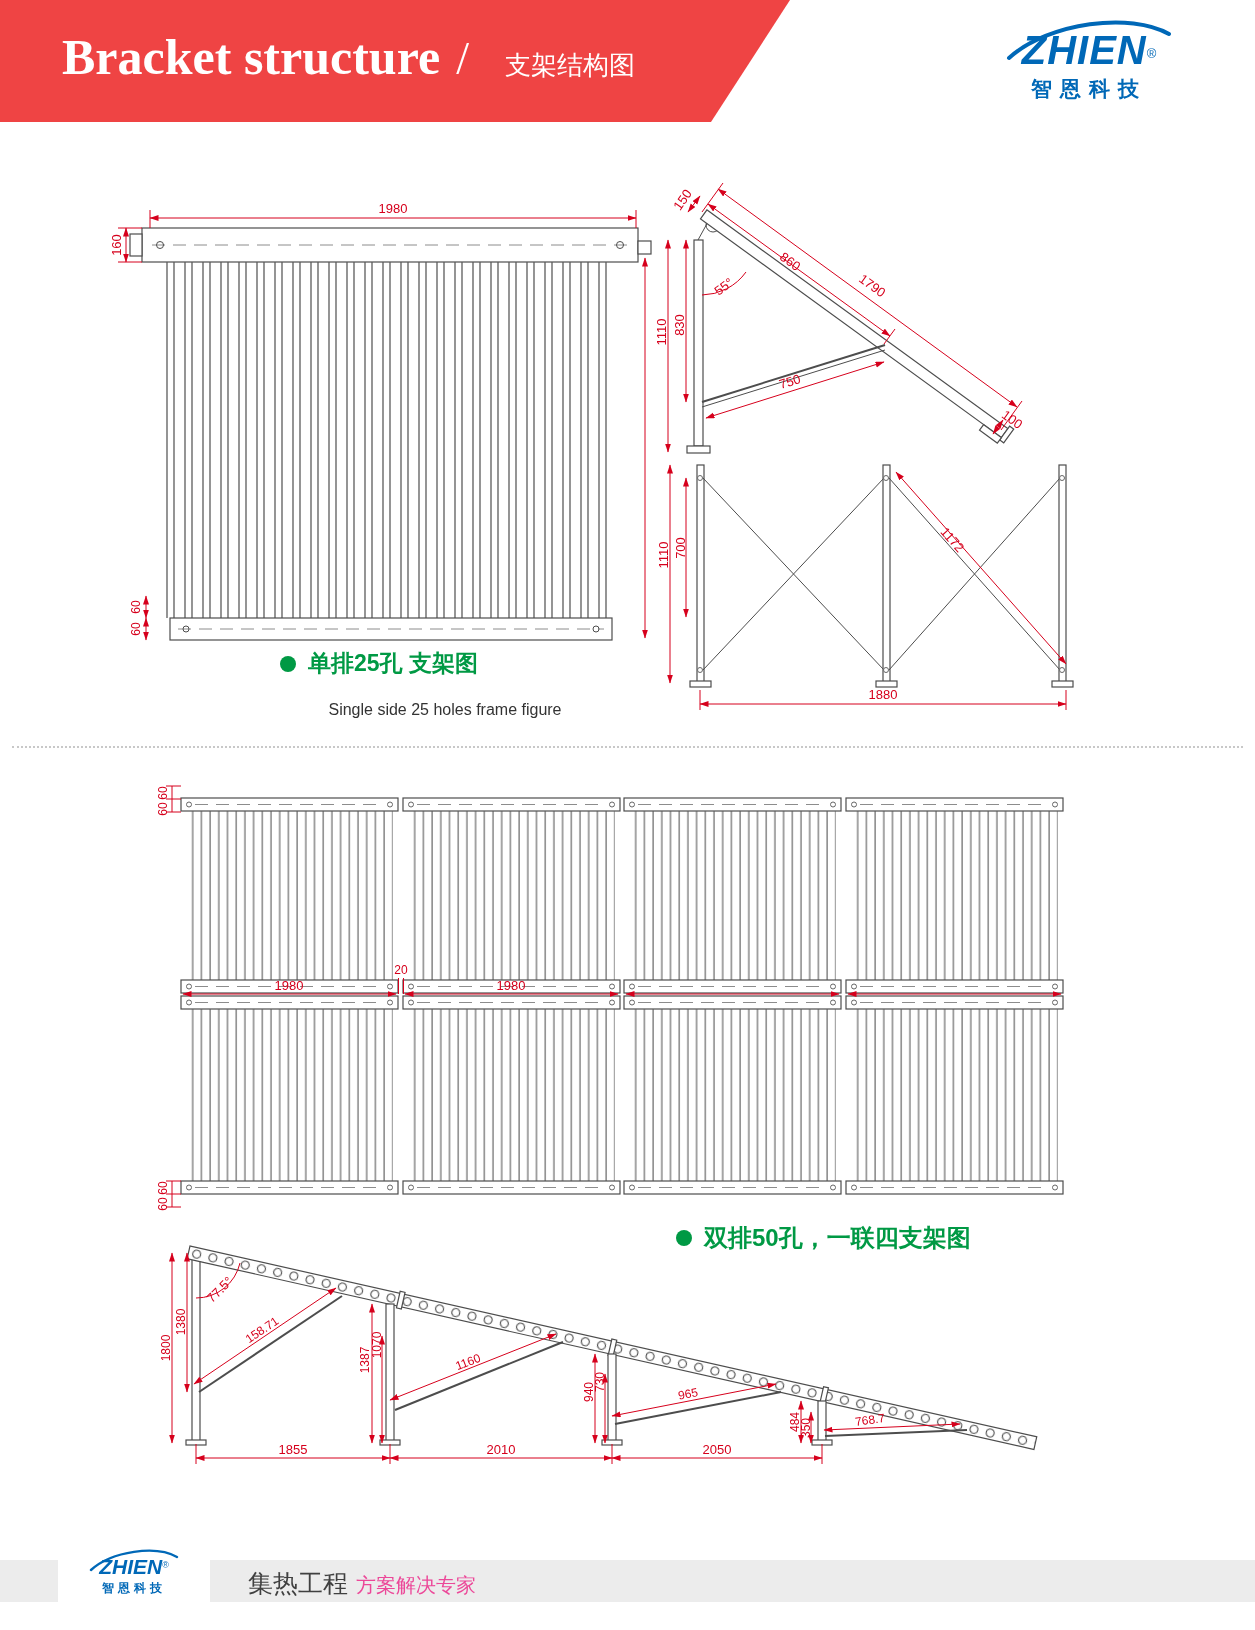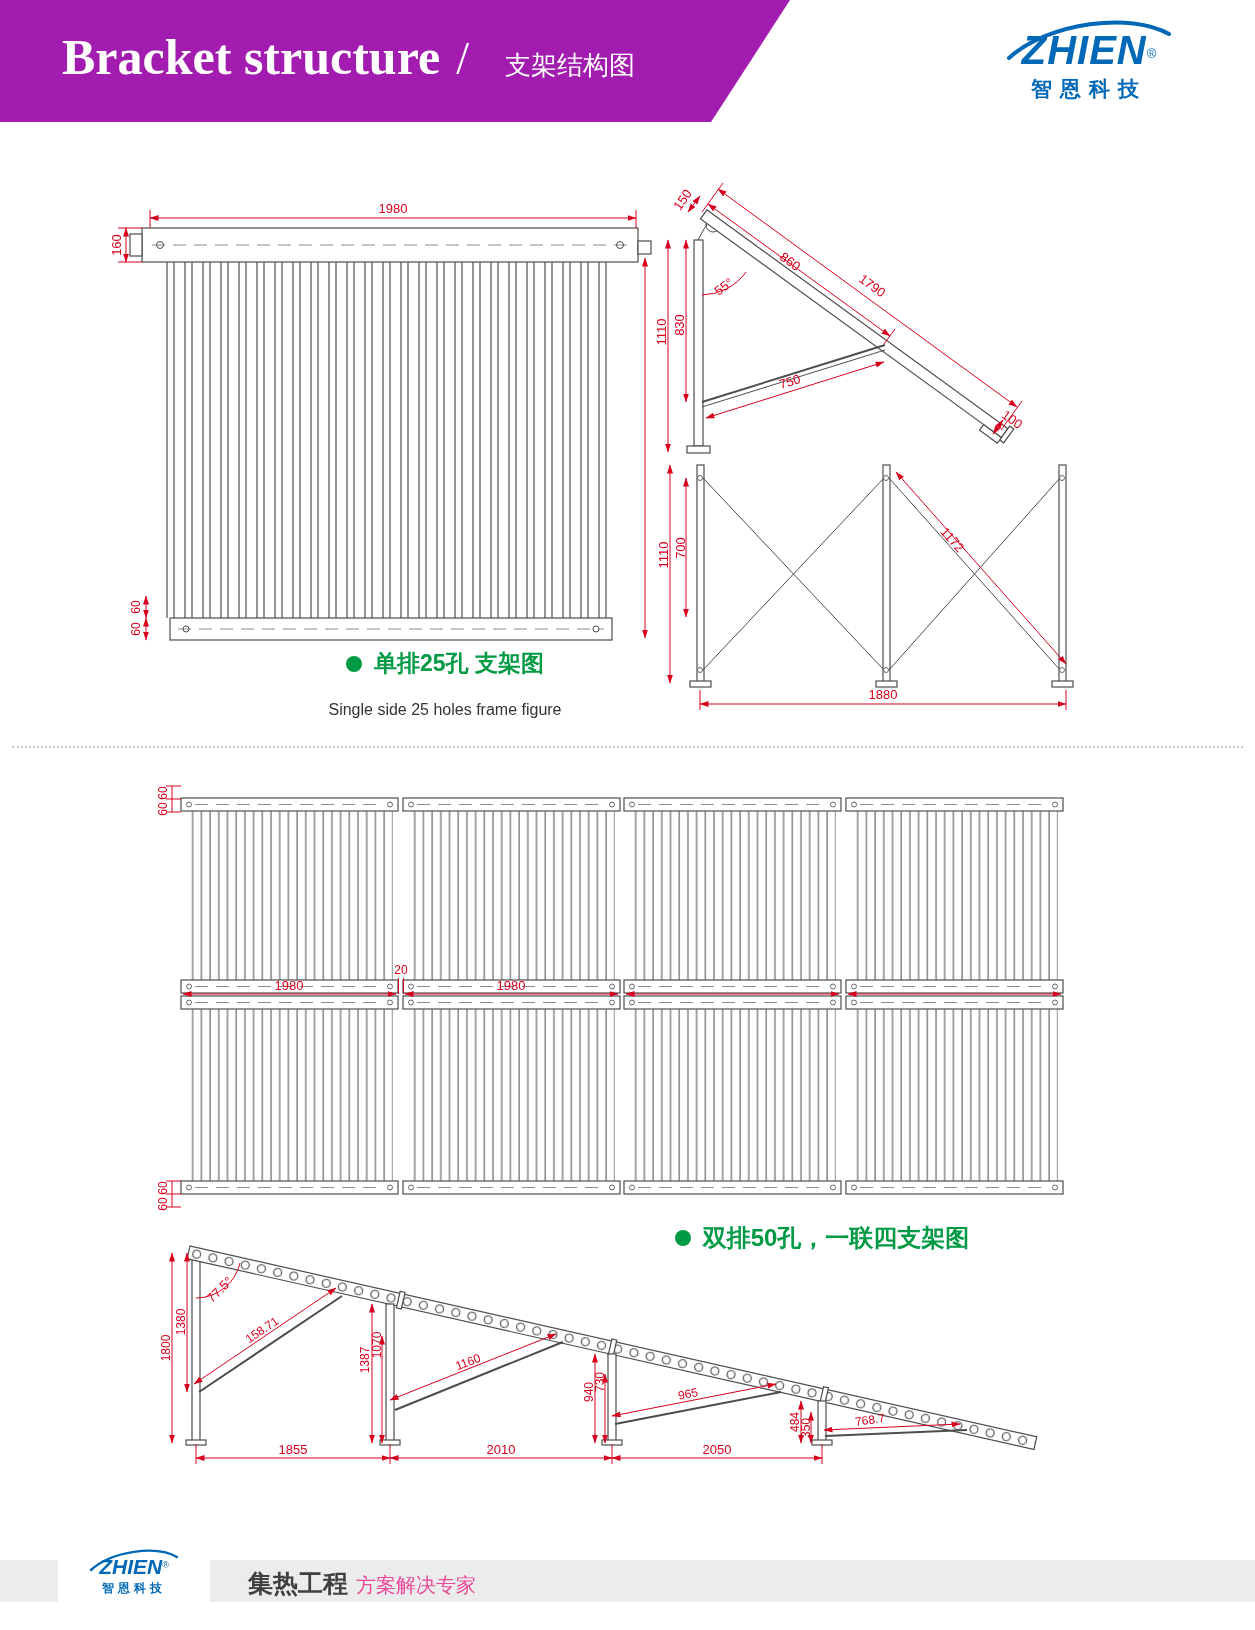--- a/index.html
+++ b/index.html
@@ -1,35 +1,35 @@
 <!DOCTYPE html>
 <html><head>
 <meta charset="utf-8">
 <style>
   * { margin:0; padding:0; box-sizing:border-box; }
   body { background:#ffffff; font-family:"Liberation Sans", sans-serif; }
   .page { position:relative; width:1255px; height:1630px; background:#fff; overflow:hidden; }
 
   
-  .header-band { position:absolute; left:0; top:0; width:790px; height:122px; background:#a21caf;
+  .header-band { position:absolute; left:0; top:0; width:790px; height:122px; background:#ef4444;
     clip-path:polygon(0 0, 100% 0, 90% 100%, 0 100%);
     display:flex; align-items:baseline; padding:30px 0 0 62px; color:#fff; }
   .title-en { font-family:"Liberation Serif", serif; font-weight:bold; font-size:50px; line-height:1.1; }
   .title-sep { font-family:"Liberation Serif", serif; font-size:46px; font-weight:normal; margin:0 8px 0 16px; }
   .title-zh { font-size:26px; font-weight:normal;margin-left:28px; }
 
   .brand { position:absolute; right:78px; top:28px; width:176px; text-align:center; color:#0068b7; }
   .brand .swoosh { position:absolute; left:2px; top:-10px; pointer-events:none; }
   .brand-name { font-size:40px; font-weight:bold; font-style:italic; letter-spacing:1px; }
   .brand-reg { font-size:13px; vertical-align:super; }
   .brand-sub { font-size:21px; font-weight:bold; letter-spacing:8px; margin-top:2px; }
 
   
   .caption { position:absolute; text-align:center; }
-  .cap-zh { color:#009944; font-weight:bold; display:flex; align-items:center; justify-content:center; gap:12px; }
+  .cap-zh { color:#009944; font-weight:bold; display:flex; align-items:center; justify-content:flex-start; gap:12px; }
   .cap1 .cap-zh { font-size:23px; }
   .cap2 .cap-zh { font-size:24px; }
   .dot { width:16px; height:16px; border-radius:50%; background:#009944; display:inline-block; flex:0 0 auto; }
   .cap-en { margin-top:22px; font-size:16px; color:#333; }
 
   .divider { position:absolute; left:12px; top:746px; width:1231px; border-top:2px dotted #c8c8c8; }
 
   svg.canvas { position:absolute; left:0; top:0; }
 
   
@@ -44,21 +44,21 @@
 
   
   .footer-strip { position:absolute; left:0; top:1560px; width:1255px; height:42px; background:#ececec; }
   .footer-card { position:absolute; left:58px; top:1544px; width:152px; height:64px; background:#fff;
     display:flex; flex-direction:column; align-items:center; justify-content:center; color:#0068b7; }
   .footer-card .swoosh { position:absolute; left:30px; top:4px; pointer-events:none; }
   .fc-name { font-size:21px; font-weight:bold; font-style:italic; }
   .fc-reg { font-size:9px; vertical-align:super; }
   .fc-sub { font-size:12px; font-weight:bold; letter-spacing:4px; margin-top:1px; }
   .tagline { position:absolute; left:248px; top:1567px; white-space:nowrap; }
-  .tagline .strong { font-weight:bold; color:#404040; font-size:25px; margin-right:8px; }
+  .tagline .strong { font-weight:normal; color:#404040; font-size:25px; margin-right:8px; }
   .tagline .rest { color:#ec4899; font-size:20px; }
 </style>
 </head>
 <body>
 
 <div class="page">
 
   <div class="header-band">
     <span class="title-en">Bracket structure</span>
     <span class="title-sep">/</span>
@@ -318,21 +318,21 @@
   <div class="caption cap1" style="left:280px; top:648px; width:330px;">
     <div class="cap-zh">
       <span class="dot"></span>
       <span>单排25孔  支架图</span>
     </div>
     <div class="cap-en">Single side 25 holes frame figure</div>
   </div>
 
   <div class="divider"></div>
 
-  <div class="caption cap2" style="left:607px; top:1222px; width:430px;">
+  <div class="caption cap2" style="left:676px; top:1222px; width:430px;">
     <div class="cap-zh">
       <span class="dot"></span>
       <span>双排50孔，一联四支架图</span>
     </div>
   </div>
 
   <div class="footer-strip"></div>
   <div class="footer-card">
     <svg class="swoosh" width="92" height="24" viewBox="0 0 92 24">
       <path d="M3 22 C24 3, 68 -3, 89 9" fill="none" stroke="#0068b7" stroke-width="2.4" stroke-linecap="round"></path>

